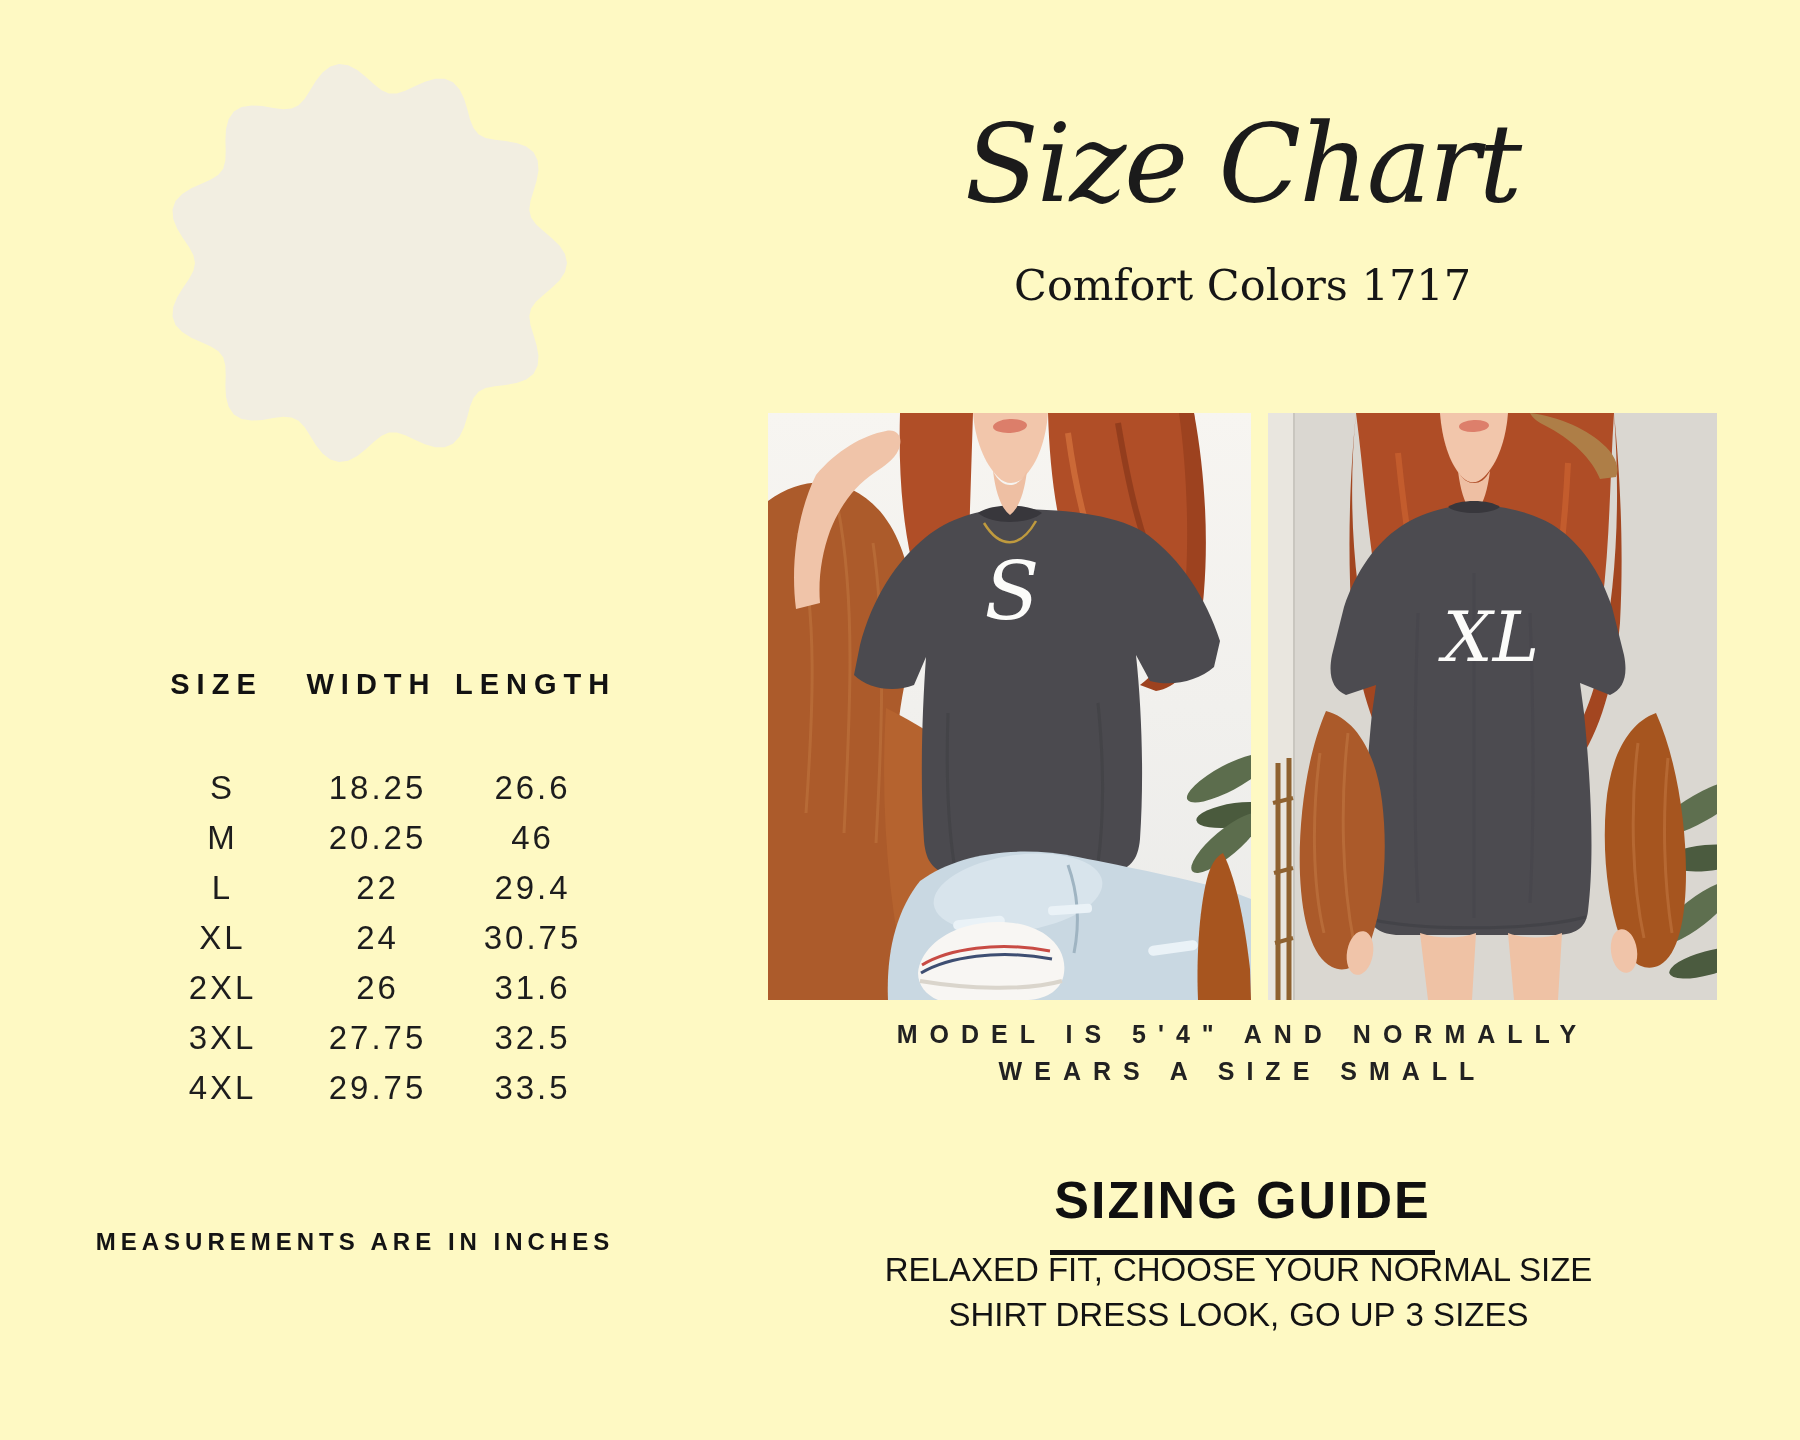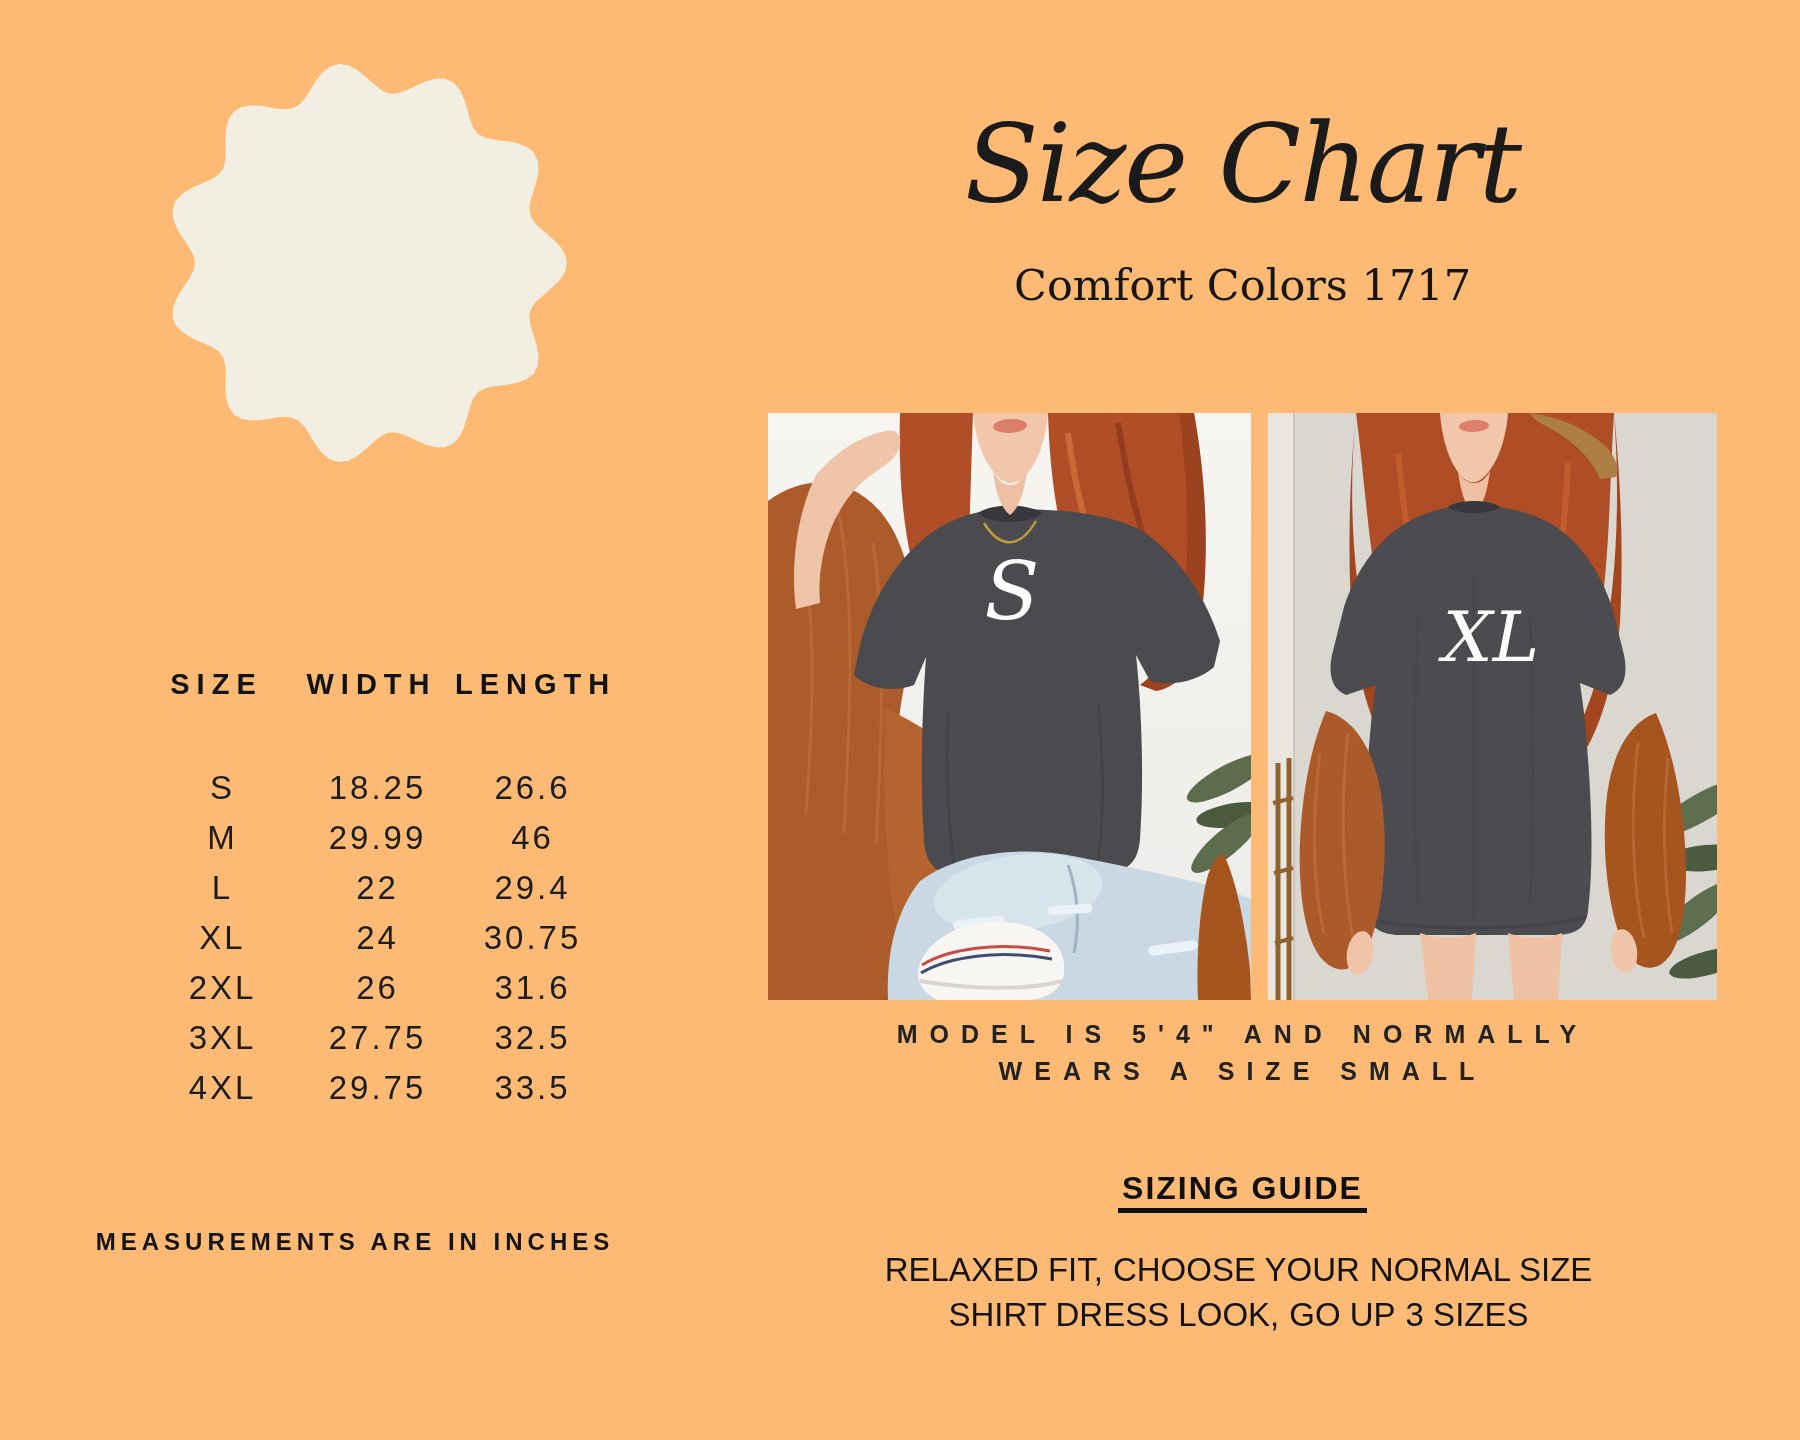--- a/index.html
+++ b/index.html
@@ -1,16 +1,16 @@
 <!DOCTYPE html>
 <html><head>
 <meta charset="utf-8">
 <style>
   html,body{margin:0;padding:0;background:#ffffff;}
-  .page{position:relative;width:1800px;height:1440px;background:#fdba74;overflow:hidden;
+  .page{position:relative;width:1800px;height:1440px;background:#fef9c3;overflow:hidden;
         font-family:"Liberation Sans",sans-serif;color:#121212;}
   .abs{position:absolute;}
 
   
   .flower{left:158px;top:55px;width:416px;height:416px;}
 
   
   .title{left:768px;top:86px;width:949px;text-align:center;
          font-family:"DejaVu Serif",serif;font-style:italic;font-size:108px;
          line-height:1.45;color:#1b1b1b;letter-spacing:-2px;}
@@ -29,22 +29,22 @@
   
   .photo-left{left:768px;top:413px;width:483px;height:587px;}
   .photo-right{left:1268px;top:413px;width:449px;height:587px;}
 
   
   .caption{left:768px;top:1016px;width:949px;text-align:center;
            font-weight:bold;font-size:25px;letter-spacing:12px;line-height:37px;color:#222;}
 
   
   .guide-head-wrap{left:768px;top:1170px;width:949px;text-align:center;}
-  .guide-head{display:inline-block;font-weight:bold;font-size:32px;letter-spacing:2px;
-              border-bottom:5px solid #111;padding:0 4px 1px 4px;color:#101010;}
+  .guide-head{display:inline-block;font-weight:bold;font-size:52px;letter-spacing:2px;
+              border-bottom:5px solid #111;padding:0 4px 20px 4px;color:#101010;}
   .guide-lines{left:768px;top:1247px;width:949px;text-align:center;
                font-size:33px;line-height:45px;color:#131313;}
   .guide-lines .seg{margin-right:10px;}
   .guide-lines .seg:last-child{margin-right:8px;}
   .guide-lines .b{font-weight:normal;}
   .guide-lines .r{font-weight:normal;}
 
   text.shirt-letter{font-family:"DejaVu Serif",serif;font-style:italic;fill:#fcfcfa;}
 </style>
 </head>
@@ -65,21 +65,21 @@
     <span>LENGTH</span>
   </div>
   <div class="abs tbody">
     <div class="trow">
       <span>S</span>
       <span>18.25</span>
       <span>26.6</span>
     </div>
     <div class="trow">
       <span>M</span>
-      <span>29.99</span>
+      <span>20.25</span>
       <span>46</span>
     </div>
     <div class="trow">
       <span>L</span>
       <span>22</span>
       <span>29.4</span>
     </div>
     <div class="trow">
       <span>XL</span>
       <span>24</span>

